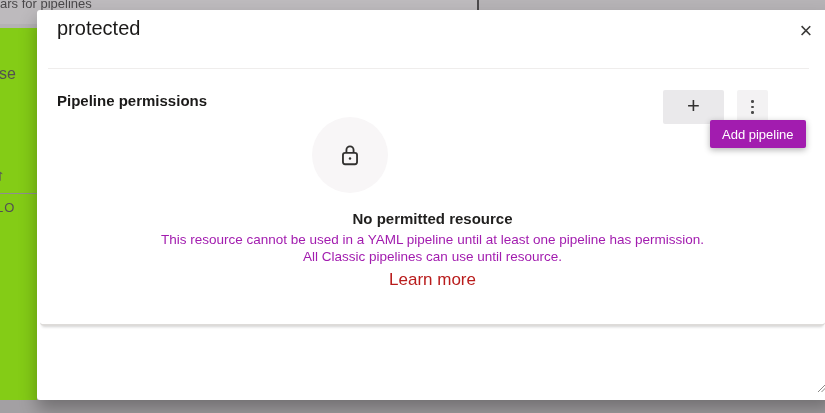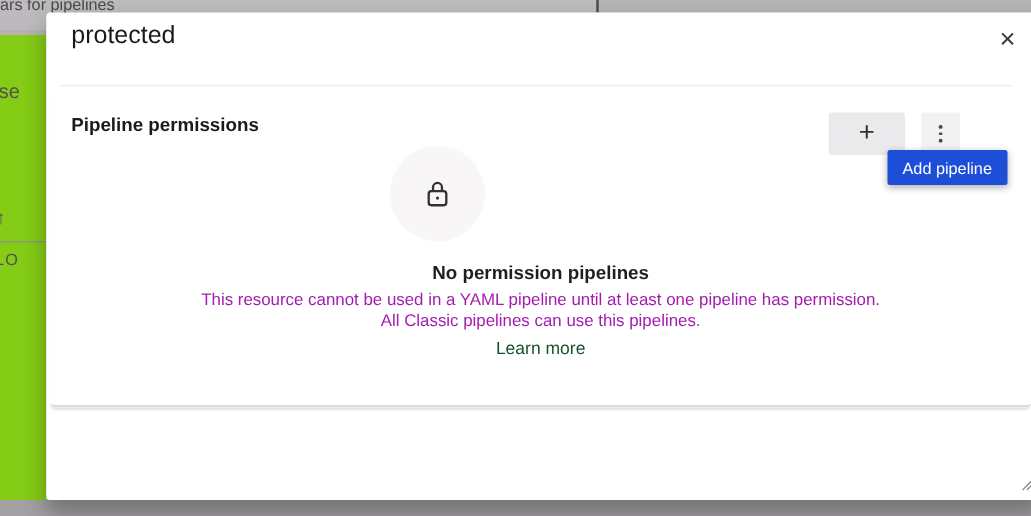--- a/index.html
+++ b/index.html
@@ -85,40 +85,40 @@
   }
   .add-btn { left: 623px; width: 61px; background: #eae9eb; }
   .add-glyph { font-size: 22px; font-weight: 300; color: #323130; line-height: 1; margin-top: -2px; }
   .more-btn { left: 697px; width: 31px; background: #f3f2f3; }
   .dots { display: flex; flex-direction: column; gap: 3px; }
   .dots i { width: 2.5px; height: 2.5px; border-radius: 50%; background: #4a4a4a; display: block; }
 
   .tooltip {
     position: absolute; left: 673px; top: 110px; height: 28px;
     padding: 0 12px; display: flex; align-items: center;
-    background: #1d4ed8; color: #ffffff; font-size: 13px;
+    background: #a21caf; color: #ffffff; font-size: 13px;
     border-radius: 2px; white-space: nowrap; z-index: 5;
     box-shadow: 0 2px 6px rgba(0,0,0,0.3);
   }
 
   
   .zero-circle {
     position: absolute; left: 272px; top: 45px; width: 76px; height: 76px;
     border-radius: 50%; background: #f8f6f7;
     display: flex; align-items: center; justify-content: center;
   }
   .zero-text {
     position: absolute; left: 0; right: 0; top: 138px;
     text-align: center;
   }
   .zero-heading { font-size: 15px; font-weight: 700; margin-bottom: 4px; color: #201f1e; }
   .zero-line { font-size: 13.5px; line-height: 17px; color: #a21caf; }
   .learn-more {
     display: inline-block; margin-top: 5px;
-    font-size: 14px; color: #14532d; cursor: pointer; text-decoration: none;
+    font-size: 17px; color: #b91c1c; cursor: pointer; text-decoration: none;
   }
 
   
   .resize-grip {
     position: absolute; right: 5px; bottom: 7px; width: 13px; height: 13px;
     cursor: nwse-resize;
   }
 </style>
 </head>
 <body>
@@ -163,23 +163,23 @@
 
     <div class="zero-circle">
       <svg width="26" height="26" viewBox="0 0 24 24" fill="none">
         <rect x="5.5" y="10" width="13" height="10.5" rx="2" stroke="#323130" stroke-width="1.7"></rect>
         <path d="M8.7 10 V7.3 a3.3 3.3 0 0 1 6.6 0 V10" stroke="#323130" stroke-width="1.7" fill="none"></path>
         <circle cx="12" cy="15.2" r="1.15" fill="#323130"></circle>
       </svg>
     </div>
 
     <div class="zero-text">
-      <div class="zero-heading">No permission pipelines</div>
+      <div class="zero-heading">No permitted resource</div>
       <div class="zero-line">This resource cannot be used in a YAML pipeline until at least one pipeline has permission.</div>
-      <div class="zero-line">All Classic pipelines can use this pipelines.</div>
+      <div class="zero-line">All Classic pipelines can use until resource.</div>
       <a class="learn-more">Learn more</a>
     </div>
 
   </div>
 
   <div class="tooltip">Add pipeline</div>
 
   <svg class="resize-grip" viewBox="0 0 13 13">
     <line x1="3" y1="12" x2="12" y2="3" stroke="#8a8886" stroke-width="1"></line>
     <line x1="6.5" y1="12" x2="12" y2="6.5" stroke="#8a8886" stroke-width="1"></line>

